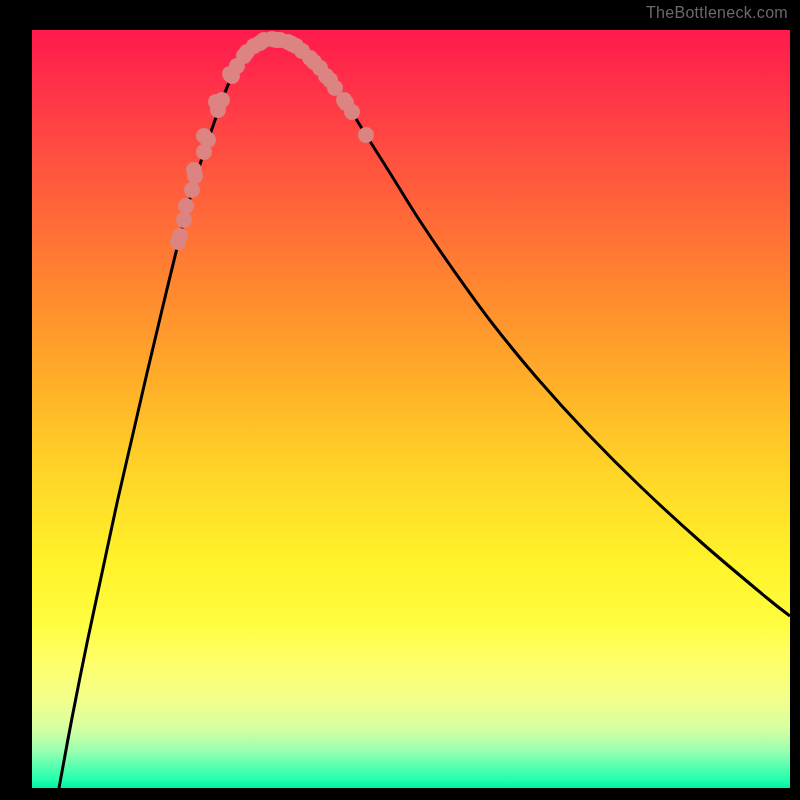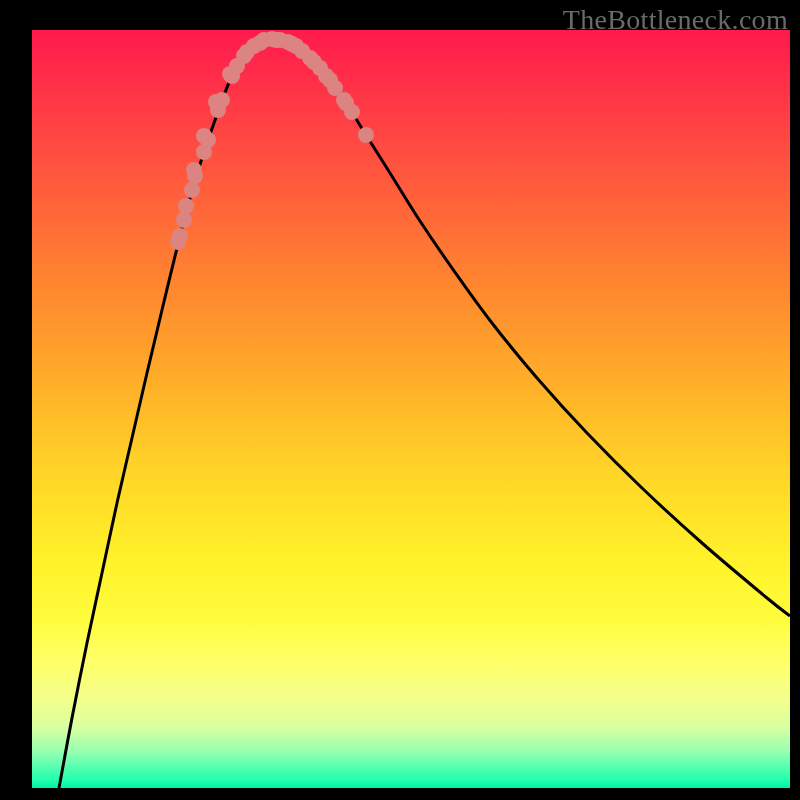--- a/index.html
+++ b/index.html
@@ -34,25 +34,24 @@
       #f4ff8a 88%,
       #d8ffa0 92%,
       #9cffb0 95%,
       #4dffb0 97.5%,
       #1fffad 99%,
       #00f2a0 100%);
   }
   .watermark {
     position: absolute;
     color: #6a6a6a;
-    font-size: 28px;
+    font-size: 16px;
     font-weight: 400;
     letter-spacing: 0.3px;
     user-select: none;
-    font-family: Liberation Serif, serif;
   }
   svg.curve {
     position: absolute;
     top: 0;
     left: 0;
   }
 </style>
 </head>
 <body>
 

